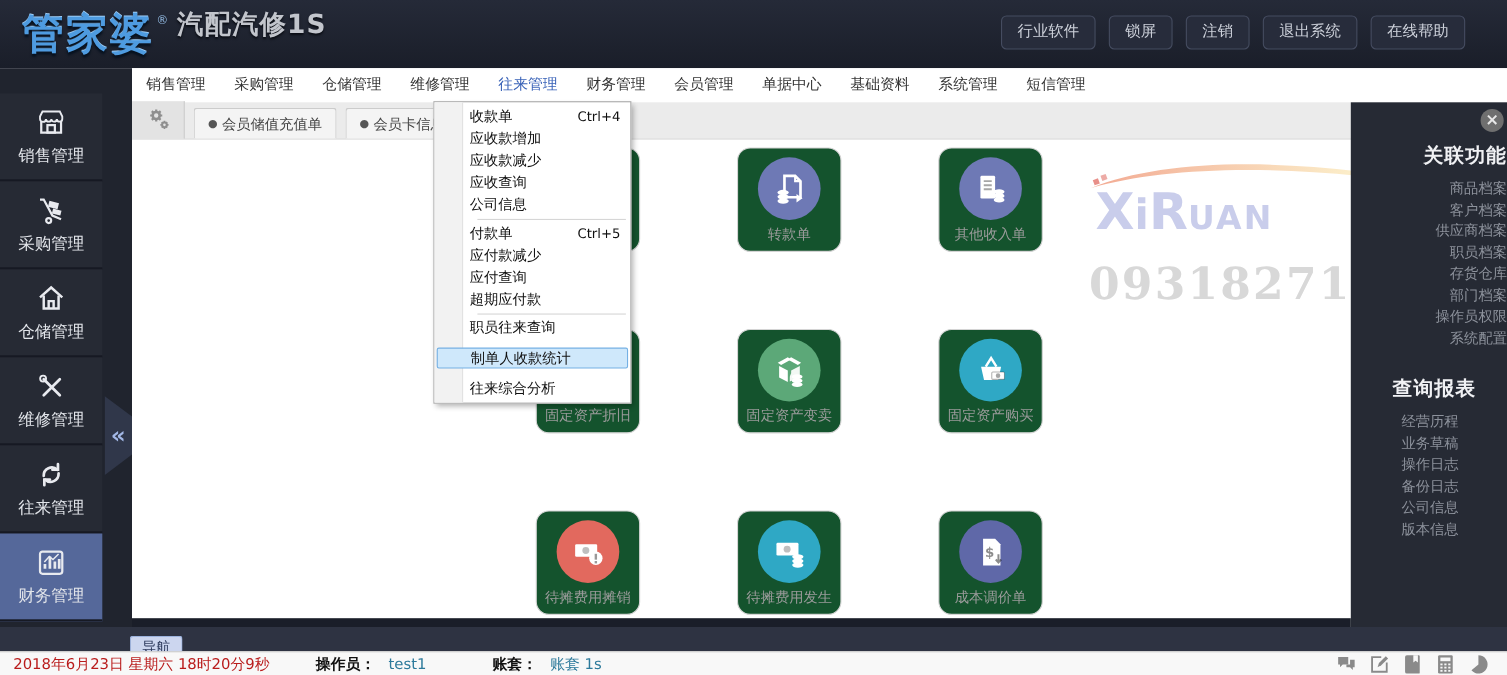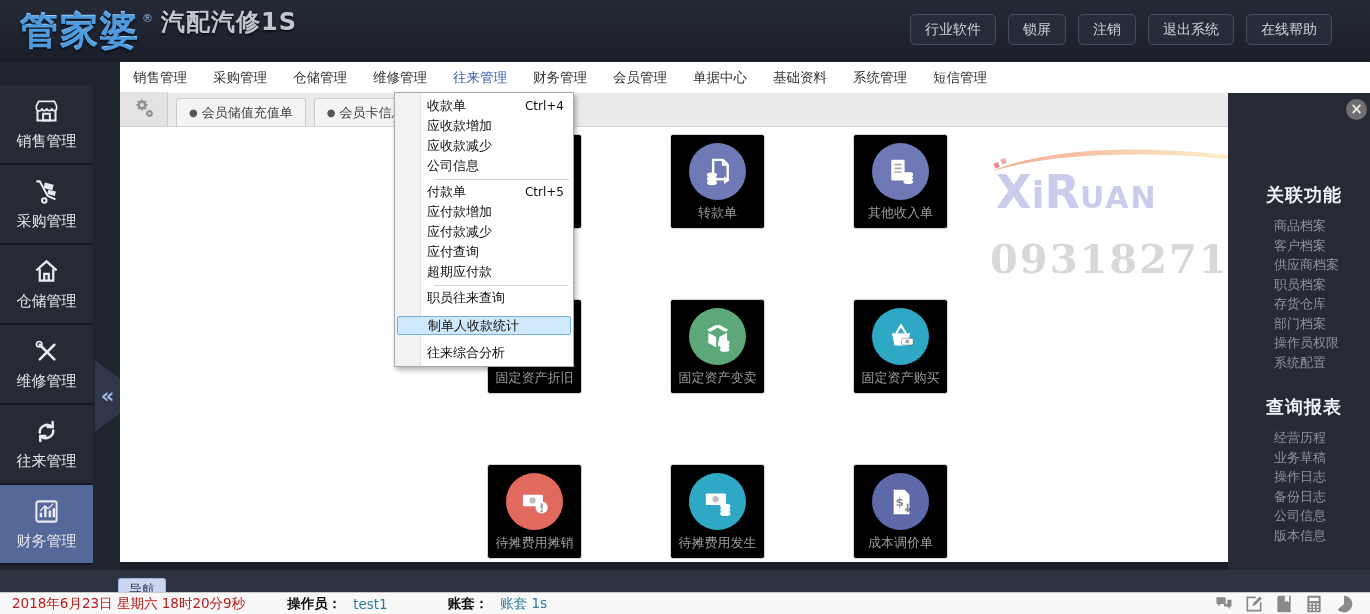--- a/index.html
+++ b/index.html
@@ -53,31 +53,31 @@
          border-radius:3px 3px 0 0; display:flex; align-items:center; padding:0 12px;
          font-size:13px; color:#444; cursor:pointer; }
   .tab-dot { font-size:10px; margin-right:4px; color:#555; }
 
   
   .rightpanel { position:absolute; left:1228px; top:93px; width:142px; height:477px;
                 background:#262a34; }
   .close-btn { position:absolute; top:6px; right:3px; width:21px; height:21px; border-radius:50%;
                background:#6f6f6f; color:#e8e8e8; font-size:15px; font-weight:bold; text-align:center;
                line-height:20px; cursor:pointer; }
-  .rp-section1 { padding-top:90px; }
+  .rp-section1 { padding-top:36px;text-align:right; }
   .rp-title { font-size:18px; font-weight:bold; color:#f0f1f4; padding-left:38px; letter-spacing:1px; }
   .rp-links { margin-top:9px; padding-left:46px; }
   .rp-link { font-size:13px; color:#8d929c; line-height:19.5px; cursor:pointer; }
   .rp-section2 { margin-top:23px; }
 
   
   .content { position:absolute; left:120px; top:127px; width:1108px; height:435px; background:#fff; }
   .tilegrid { position:absolute; left:367px; top:7px; display:grid;
               grid-template-columns:repeat(3,95px); grid-auto-rows:95px; column-gap:88px; row-gap:70px; }
-  .tile { width:95px; height:95px; background:#000000; border:1px solid #d4d4d4; border-radius:3px;
+  .tile { width:95px; height:95px; background:#14532d; border:1px solid #d4d4d4; border-radius:12px;
           display:flex; flex-direction:column; align-items:center; cursor:pointer; }
   .circ { width:57px; height:57px; border-radius:50%; margin-top:8px;
           display:flex; align-items:center; justify-content:center; }
   .circ svg { width:34px; height:34px; }
   .tlabel { margin-top:4px; font-size:13px; color:#9b9b9b; white-space:nowrap; }
 
   .watermark { position:absolute; left:858px; top:16px; width:350px; pointer-events:none; }
   .wm-swoosh { position:absolute; left:10px; top:0; }
   .wm-line1 { position:absolute; left:18px; top:22px; color:#c9cdeb; font-weight:bold; white-space:nowrap; }
   .wm-line1 .s1{ font-size:46px; } .wm-line1 .s2{ font-size:38px; }
@@ -433,40 +433,40 @@
         <div class="dd-item">
           <span class="dd-label">应收款增加</span>
           <span class="dd-short"></span>
         </div>
 
         <div class="dd-item">
           <span class="dd-label">应收款减少</span>
           <span class="dd-short"></span>
         </div>
 
+        <div class="dd-item">
+          <span class="dd-label">应收查询</span>
+          <span class="dd-short"></span>
+        </div>
 
         <div class="dd-item">
           <span class="dd-label">公司信息</span>
           <span class="dd-short"></span>
         </div>
 
         <div class="dd-item" data-type="sep">
           <span class="dd-label"></span>
           <span class="dd-short"></span>
         </div>
 
         <div class="dd-item">
           <span class="dd-label">付款单</span>
           <span class="dd-short">Ctrl+5</span>
         </div>
 
-        <div class="dd-item">
-          <span class="dd-label">应付款增加</span>
-          <span class="dd-short"></span>
-        </div>
 
         <div class="dd-item">
           <span class="dd-label">应付款减少</span>
           <span class="dd-short"></span>
         </div>
 
         <div class="dd-item">
           <span class="dd-label">应付查询</span>
           <span class="dd-short"></span>
         </div>

